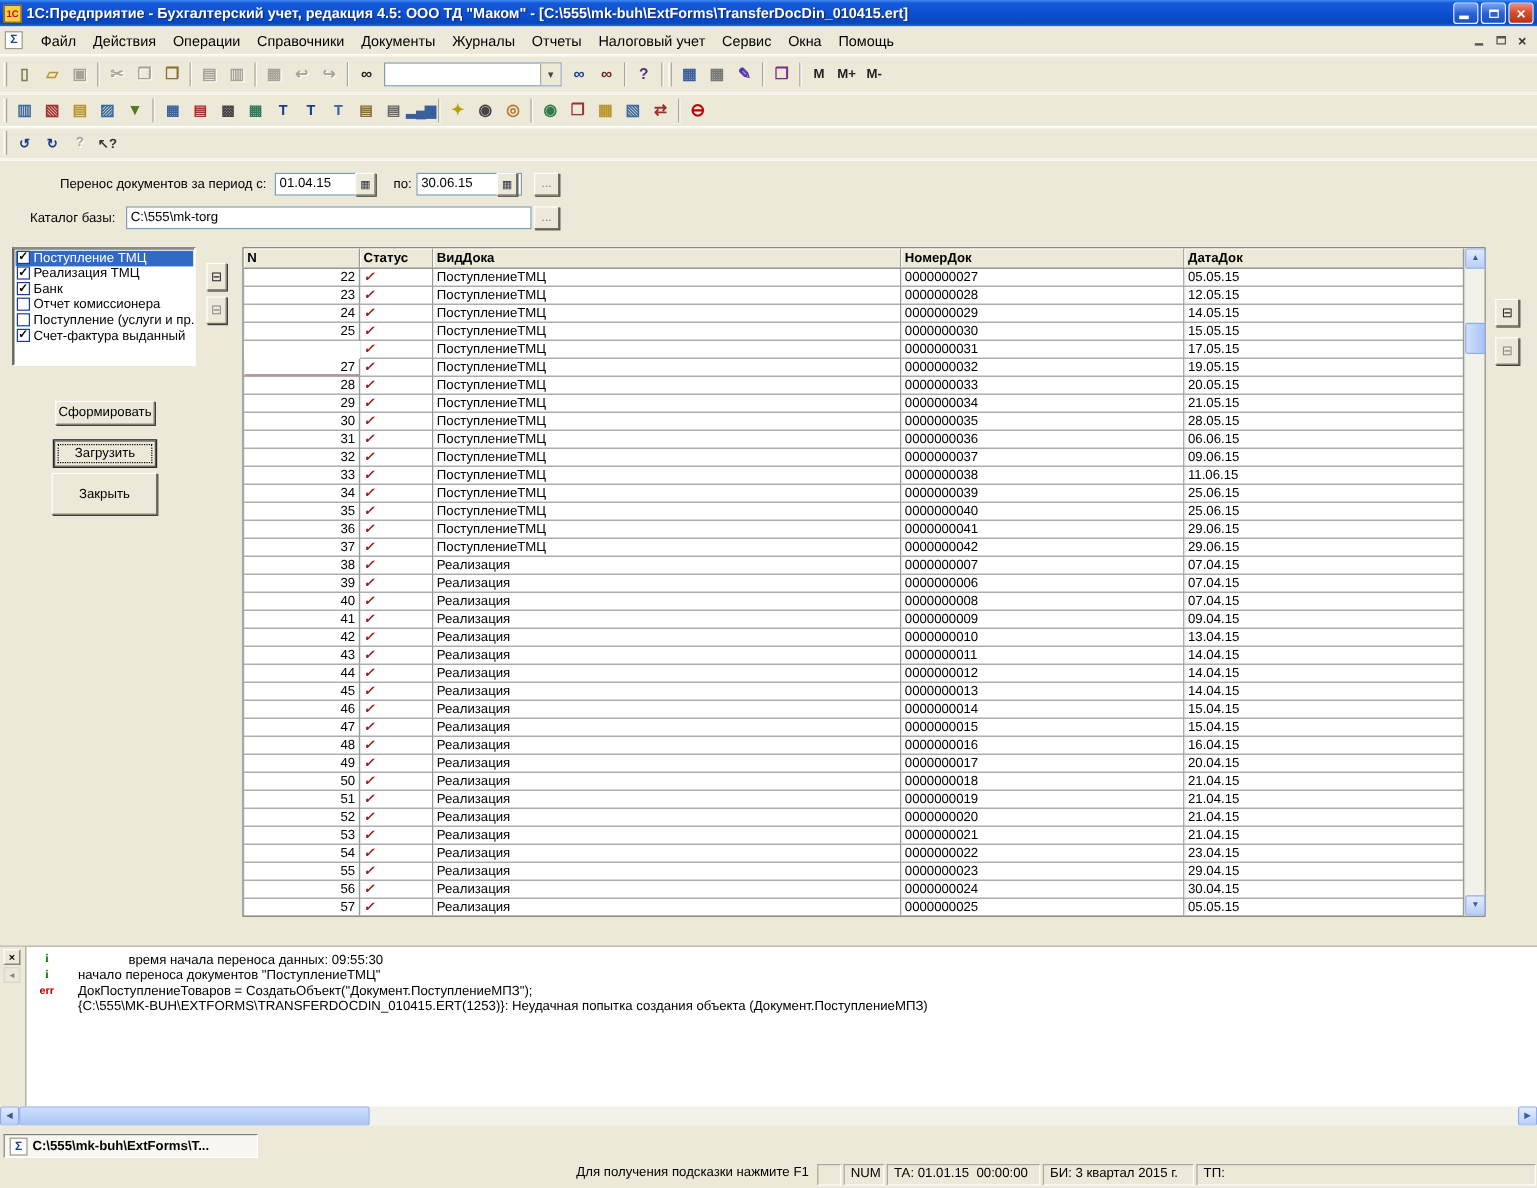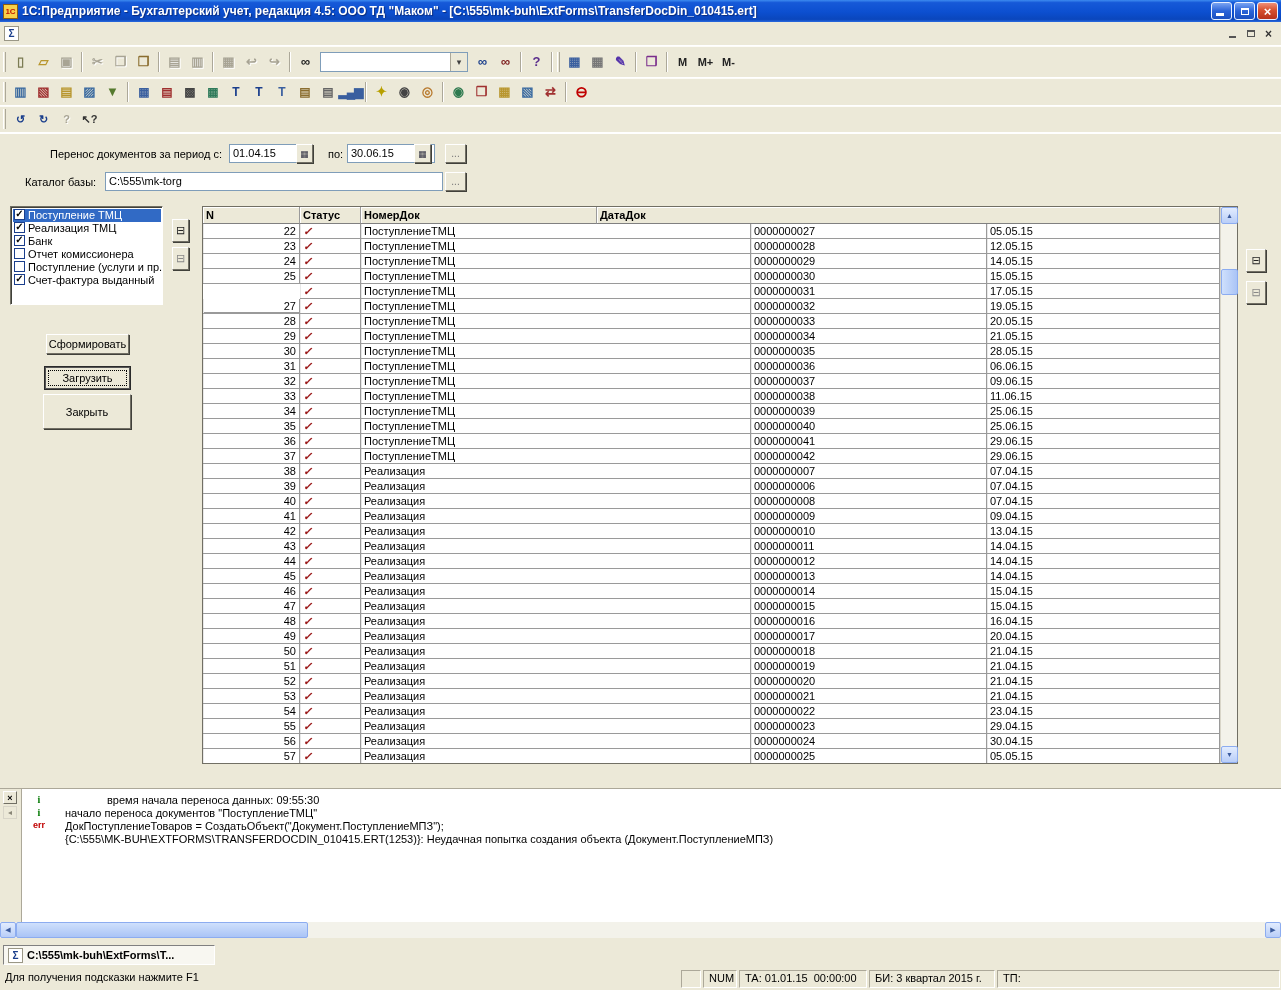--- a/index.html
+++ b/index.html
@@ -137,21 +137,21 @@
 
   
   .taskband { position:absolute; left:0; top:938px; width:1281px; height:30px; background:#ece9d8; }
   .task-btn { position:absolute; left:3px; top:7px; width:212px; height:20px; background:#f8f7f1;
     border:1px solid #808080; border-bottom-color:#fff; border-right-color:#fff;
     display:flex; align-items:center; padding:0 4px; gap:4px; font-size:11px; font-weight:bold; white-space:nowrap; overflow:hidden; }
   .statusbar { position:absolute; left:0; top:968px; width:1281px; height:22px; background:#ece9d8;
     display:flex; gap:2px; padding:2px 1px; }
   .sb-panel { border:1px solid #aca899; border-bottom-color:#fff; border-right-color:#fff;
     padding:1px 5px; font-size:11px; white-space:pre; overflow:hidden; }
-  .sb-help { flex:1; border:none; padding-left:4px; }
+  .sb-help { flex:1; border:none; padding-left:4px;text-align:right; }
 </style>
 </head>
 <body>
 
 <div class="titlebar">
   <span class="app-icon">1С</span>
   <span class="title-text">1С:Предприятие - Бухгалтерский учет, редакция 4.5: ООО ТД "Маком" - [C:\555\mk-buh\ExtForms\TransferDocDin_010415.ert]</span>
   <span class="win-btns">
     <span class="win-btn">
         <span class="glyph-min"></span>
@@ -160,20 +160,34 @@
         <span class="glyph-restore"></span>
       </span>
     <span class="win-btn close">
         <span>×</span>
       </span>
   </span>
 </div>
 
 <div class="menubar">
   <span class="form-icon">Σ</span>
+  <span class="tb-group">
+
+  <span class="menu-item">Файл</span>
+      <span class="menu-item">Действия</span>
+      <span class="menu-item">Операции</span>
+      <span class="menu-item">Справочники</span>
+      <span class="menu-item">Документы</span>
+      <span class="menu-item">Журналы</span>
+      <span class="menu-item">Отчеты</span>
+      <span class="menu-item">Налоговый учет</span>
+      <span class="menu-item">Сервис</span>
+      <span class="menu-item">Окна</span>
+      <span class="menu-item">Помощь</span>
+    </span>
   <span class="menu-spacer"></span>
   <span class="mdi-btn">
       <span class="mdi-minbar"></span>
     </span>
   <span class="mdi-btn">
       <span class="mdi-restbox"></span>
     </span>
   <span class="mdi-btn">
       <span class="mdi-x">×</span>
     </span>
@@ -449,20 +463,21 @@
 
   <span class="act-btn" style="left:46px; top:200px; width:83px; height:20px;">Сформировать</span>
   <span class="act-btn default" style="left:45px; top:233px; width:85px; height:22px;">Загрузить</span>
   <span class="act-btn" style="left:43px; top:260px; width:88px; height:35px;">Закрыть</span>
 
   <div class="tbl">
     <div class="tbl-main">
       <div class="thead">
         <span class="td c-n">N</span>
         <span class="td c-st">Статус</span>
+        <span class="td c-doc">ВидДока</span>
         <span class="td c-num">НомерДок</span>
         <span class="td c-date">ДатаДок</span>
       </div>
       <div>
 
           <div class="trow">
             <span class="td c-n">22</span>
             <span class="td c-st"><span class="chk">✓</span></span>
             <span class="td c-doc">ПоступлениеТМЦ</span>
             <span class="td c-num">0000000027</span>

